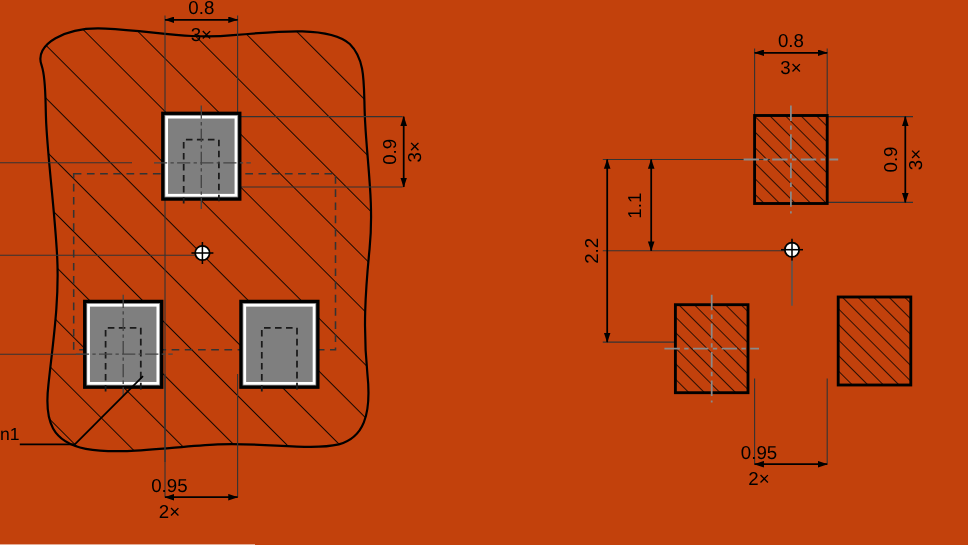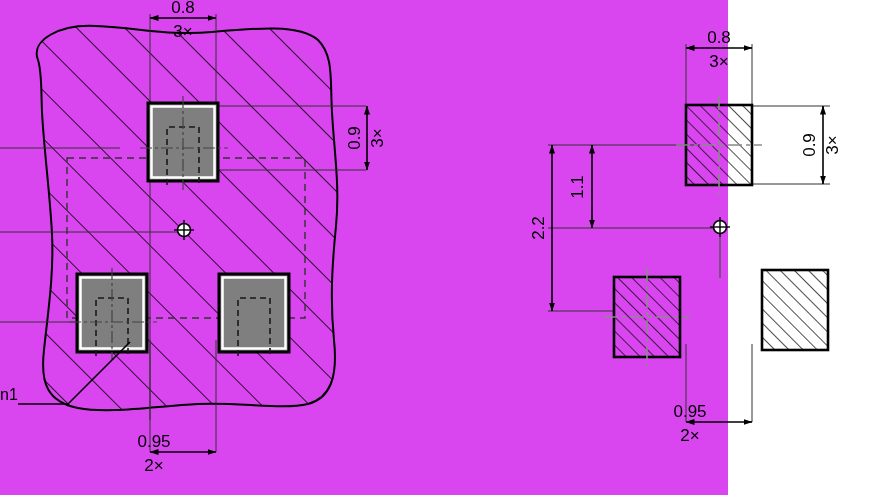--- a/index.html
+++ b/index.html
@@ -1,18 +1,18 @@
 <!DOCTYPE html>
 <html><head>
 <meta charset="utf-8">
 <style>
   html,body{margin:0;padding:0;background:#ffffff;}
   body{width:880px;height:495px;overflow:hidden;
        font-family:"Liberation Sans", sans-serif;}
-  #stage{position:relative;width:728px;height:495px;background:#d946ef;}
+  #stage{position:relative;width:880px;height:495px;background:#c2410c;}
   svg{display:block;}
   .dimtext{font-family:"Liberation Sans", sans-serif;font-size:17px;fill:#000;}
   .leadtext{font-family:"Liberation Sans", sans-serif;font-size:16px;fill:#000;}
 </style>
 </head>
 <body>
 
 <div id="stage">
 
 <svg width="880" height="495" viewBox="0 0 880 495" shape-rendering="geometricPrecision">

